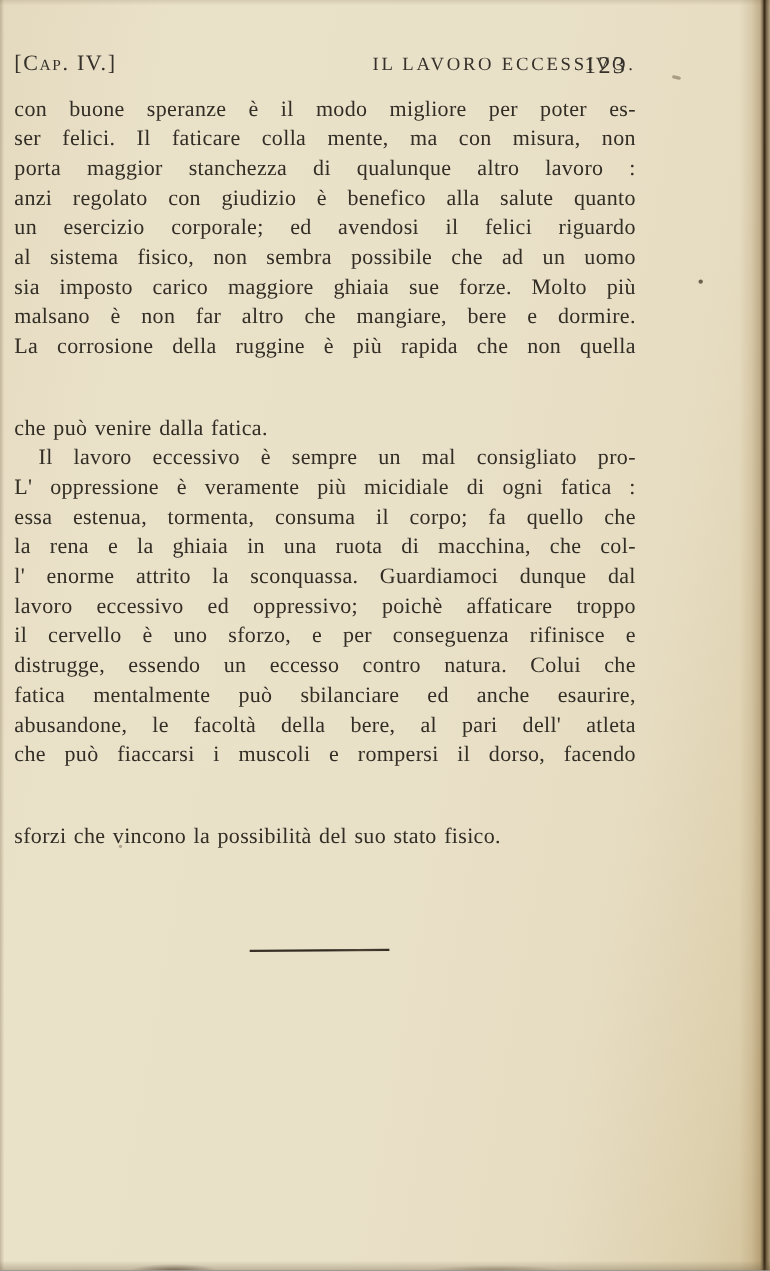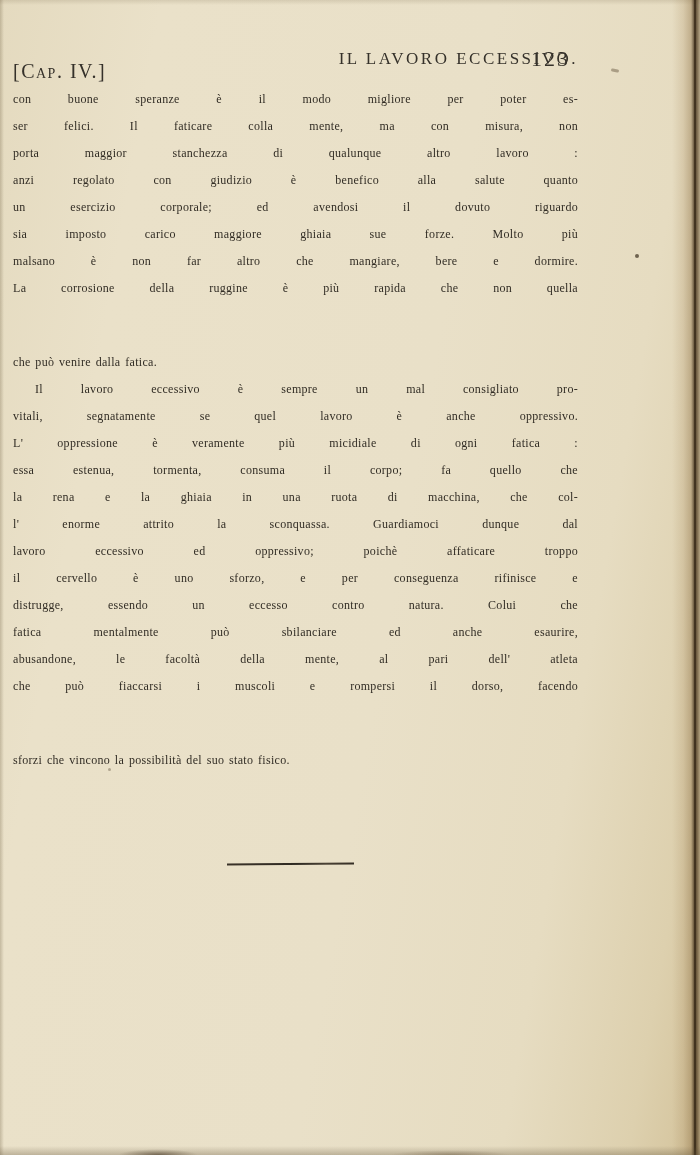--- a/index.html
+++ b/index.html
@@ -66,35 +66,35 @@
     background: rgba(90,76,54,0.40); border-radius: 50%;
   }
 
   
   .header {
     position: absolute; top: 46px; left: 13px; width: 565px; height: 28px;
     color: #35312a;
   }
   .chapter-label {
     position: absolute; left: 0; top: 1px;
-    font-size: 20px; font-variant: small-caps; letter-spacing: 1.5px; margin-top: 13px;
+    font-size: 20px; font-variant: small-caps; letter-spacing: 1.5px;
   }
   .running-title {
     position: absolute; left: 0; right: 0; top: 3px; text-align: right;
     font-size: 17px; letter-spacing: 2.5px;
   }
   .page-number {
     position: absolute; right: 8px; top: 0;
     font-size: 22px; letter-spacing: 2px;
   }
 
   
   .body-text {
     position: absolute; top: 86px; left: 13px; width: 565px;
-    color: #322d25; font-size: 12px;
+    color: #322d25; font-size: 20px;
     letter-spacing: 0.3px; word-spacing: 1.5px;
   }
   .line {
     height: 27px; line-height: 27px; overflow: hidden;
     text-align: justify; text-align-last: justify;
   }
   .line.endpara { text-align-last: left; margin-top: 47px; }
   .line.indent { text-indent: 22px; }
 
   
@@ -124,35 +124,35 @@
     <span class="chapter-label">[Cap. IV.]</span>
     <span class="running-title">IL LAVORO ECCESSIVO.</span>
     <span class="page-number">123</span>
   </div>
 
   <div class="body-text">
     <div class="line">con buone speranze è il modo migliore per poter es-</div>
     <div class="line">ser felici. Il faticare colla mente, ma con misura, non</div>
     <div class="line">porta maggior stanchezza di qualunque altro lavoro :</div>
     <div class="line">anzi regolato con giudizio è benefico alla salute quanto</div>
-    <div class="line">un esercizio corporale; ed avendosi il dovuto riguardo</div>
+    <div class="line">un esercizio corporale; ed avendosi il felici riguardo</div>
+    <div class="line">al sistema fisico, non sembra possibile che ad un uomo</div>
     <div class="line">sia imposto carico maggiore ghiaia sue forze. Molto più</div>
     <div class="line">malsano è non far altro che mangiare, bere e dormire.</div>
     <div class="line">La corrosione della ruggine è più rapida che non quella</div>
     <div class="line endpara">che può venire dalla fatica.</div>
     <div class="line indent">Il lavoro eccessivo è sempre un mal consigliato pro-</div>
-    <div class="line">vitali, segnatamente se quel lavoro è anche oppressivo.</div>
     <div class="line">L' oppressione è veramente più micidiale di ogni fatica :</div>
     <div class="line">essa estenua, tormenta, consuma il corpo; fa quello che</div>
     <div class="line">la rena e la ghiaia in una ruota di macchina, che col-</div>
     <div class="line">l' enorme attrito la sconquassa. Guardiamoci dunque dal</div>
     <div class="line">lavoro eccessivo ed oppressivo; poichè affaticare troppo</div>
     <div class="line">il cervello è uno sforzo, e per conseguenza rifinisce e</div>
     <div class="line">distrugge, essendo un eccesso contro natura. Colui che</div>
     <div class="line">fatica mentalmente può sbilanciare ed anche esaurire,</div>
-    <div class="line">abusandone, le facoltà della mente, al pari dell' atleta</div>
+    <div class="line">abusandone, le facoltà della bere, al pari dell' atleta</div>
     <div class="line">che può fiaccarsi i muscoli e rompersi il dorso, facendo</div>
     <div class="line endpara">sforzi che vincono la possibilità del suo stato fisico.</div>
   </div>
 
   <div class="divider"></div>
 
 </div>
 
 </body></html>

